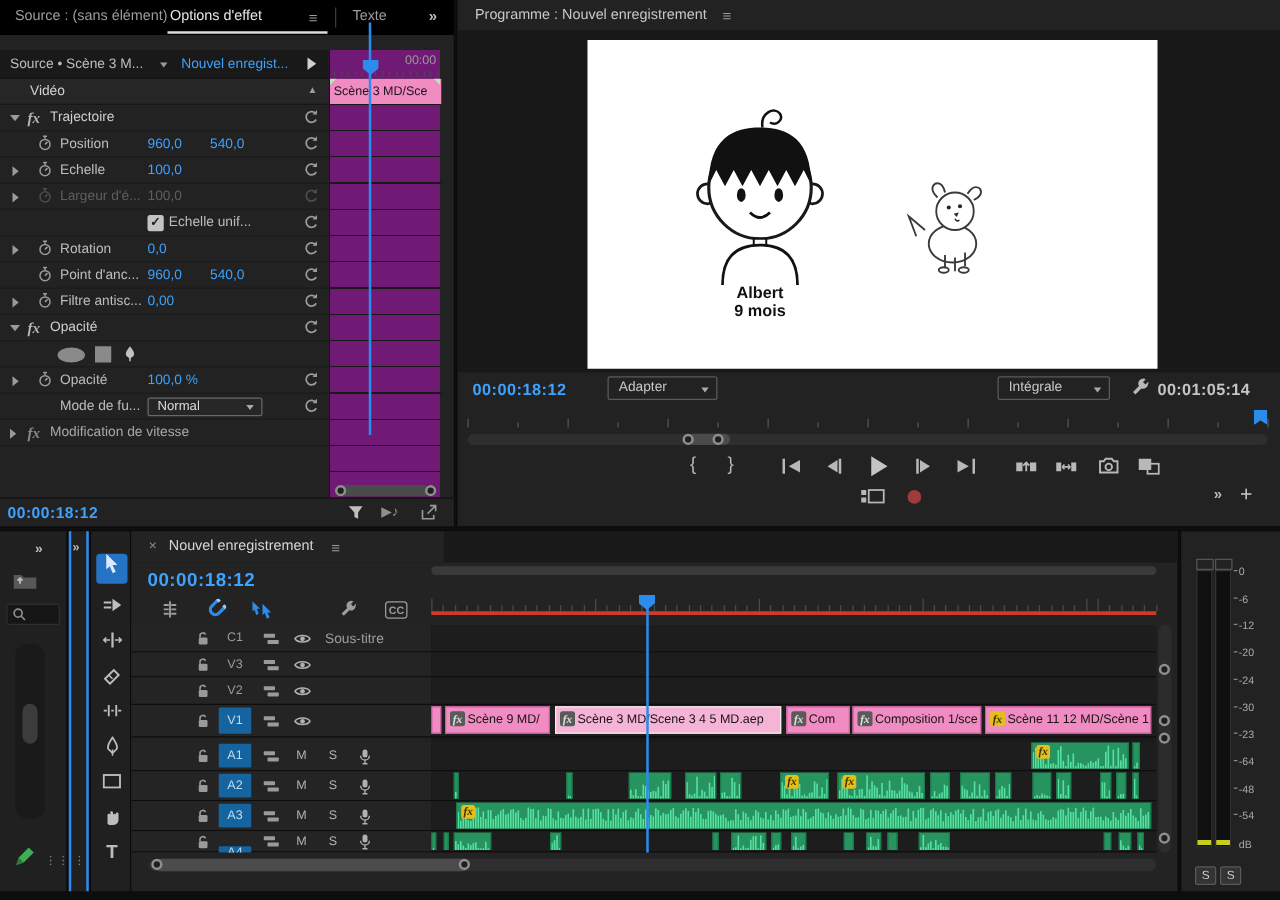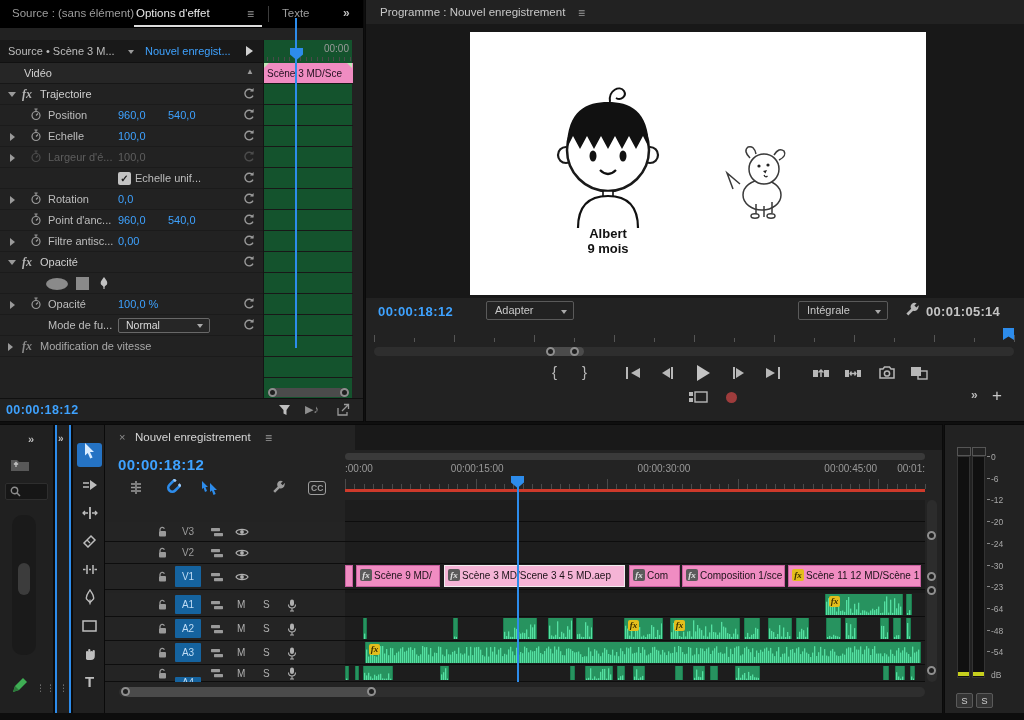--- a/index.html
+++ b/index.html
@@ -28,21 +28,21 @@
   .val{position:absolute;top:4px;color:#3ea2ff;white-space:nowrap;}
   .chev{position:absolute;top:7px;width:0;height:0;}
   .chev.right{border-left:5px solid #9a9a9a;border-top:4px solid transparent;border-bottom:4px solid transparent;}
   .chev.down{border-top:5px solid #9a9a9a;border-left:4px solid transparent;border-right:4px solid transparent;top:8px;}
   .fxg{position:absolute;top:3px;font-family:"Liberation Serif",serif;font-style:italic;font-weight:bold;color:#b5b5b5;font-size:12px;}
   .checkbox{position:absolute;left:118px;top:4px;width:13px;height:13px;background:#c3c3c3;border-radius:2px;color:#1b1b1b;font-size:10px;font-weight:bold;text-align:center;line-height:13px;}
   .selbox{position:absolute;left:118px;top:3px;width:92px;height:15px;border:1px solid #686868;border-radius:2px;background:#262626;color:#dcdcdc;font-size:10.5px;line-height:13px;padding-left:7px;}
   .selcaret{position:absolute;right:6px;top:5px;width:0;height:0;border-top:4px solid #aaa;border-left:3.5px solid transparent;border-right:3.5px solid transparent;}
   .shape-ell{position:absolute;left:46px;top:5px;width:22px;height:12px;background:#8a8a8a;border-radius:50%;}
   .shape-rect{position:absolute;left:76px;top:4px;width:13px;height:13px;background:#8a8a8a;}
-  #fx-mini{position:absolute;left:263px;top:40px;width:89px;height:358px;background:#14532d;border-left:1px solid #141414;}
+  #fx-mini{position:absolute;left:263px;top:40px;width:89px;height:358px;background:#701a75;border-left:1px solid #141414;}
   #fxmini-rows{position:absolute;left:0;top:23px;width:89px;height:320px;background:repeating-linear-gradient(to bottom,transparent 0 20px,#181818 20px 21px);}
   #fx-clip{position:absolute;left:0;top:23px;width:89px;height:21px;background:#f08cc2;color:#221020;font-size:10px;line-height:21px;padding-left:3px;white-space:nowrap;overflow:hidden;}
   .corner{position:absolute;top:0;width:0;height:0;border-top:5px solid #bfe6b6;}
   #fx-playline{position:absolute;left:32px;top:18px;width:2px;height:330px;background:#2d8ceb;}
   .phead{position:absolute;width:13px;height:12px;background:#2d8ceb;clip-path:polygon(0 0,100% 0,100% 55%,50% 100%,0 55%);}
   #fx-footer{position:absolute;left:0;top:398px;width:363px;height:23px;background:#222;border-top:1px solid #101010;}
   .scrollbar{position:absolute;background:#2e2e2e;border-radius:5px;}
   .sthumb{position:absolute;background:#4b4b4b;border-radius:5px;}
   .shandle{position:absolute;width:9px;height:9px;border-radius:50%;background:#1f1f1f;border:2px solid #8f8f8f;}
   
@@ -514,27 +514,20 @@
             <path d="M9 3l7 7h-3l1.7 4-2.2 1-1.6-4.6L9 12z" fill="#2d8ceb"></path>
           </svg></span>
       <span class="abs" style="left:143px;top:5px;"><span class="marker-pent" style="width:10px;height:11px;"></span></span>
       <span class="ico abs" style="left:166px;top:3px;"><svg width="15" height="15" viewBox="0 0 16 16">
             <path d="M14.5 5a4 4 0 0 1-5.4 3.7L4.3 13.5 2.4 11.6l4.8-4.8A4 4 0 0 1 12.6 1.3L10.4 3.5l2 2 2.2-2.2c.2.5.3 1.1-.1 1.7z" fill="#9d9d9d"></path>
           </svg></span>
       <span class="abs" style="left:203px;top:4px;border:1.4px solid #9d9d9d;border-radius:3px;color:#9d9d9d;font-size:8.5px;font-weight:bold;padding:1px 2px;">CC</span>
     </div>
     <div class="scrollbar" style="left:240px;top:28px;width:580px;height:7px;background:#3a3a3a;"></div>
     <div class="abs" style="left:240px;top:38px;width:580px;height:30px;">
-      <div id="tl-rlabels" class="abs" style="left:0;top:0;width:580px;height:13px;">
-          <div class="rlabel" style="left: 0px;">:00:00</div>
-          <div class="rlabel" style="left: 22.8%; transform: translateX(-50%);">00:00:15:00</div>
-          <div class="rlabel" style="left: 55%; transform: translateX(-50%);">00:00:30:00</div>
-          <div class="rlabel" style="left: 87.2%; transform: translateX(-50%);">00:00:45:00</div>
-          <div class="rlabel" style="right: 0px;">00:01:</div>
-        </div>
       <div id="tl-rticks" class="abs" style="left:0;top:13px;width:580px;height:13px;">
           <div class="tick" style="left: 0px; height: 10px;"></div>
           <div class="tick" style="left: 9.35px; height: 5px;"></div>
           <div class="tick" style="left: 18.7px; height: 5px;"></div>
           <div class="tick" style="left: 28.05px; height: 5px;"></div>
           <div class="tick" style="left: 37.4px; height: 5px;"></div>
           <div class="tick" style="left: 46.75px; height: 5px;"></div>
           <div class="tick" style="left: 56.1px; height: 5px;"></div>
           <div class="tick" style="left: 65.45px; height: 5px;"></div>
           <div class="tick" style="left: 74.8px; height: 5px;"></div>
@@ -589,20 +582,36 @@
           <div class="tick" style="left: 532.95px; height: 10px;"></div>
           <div class="tick" style="left: 542.3px; height: 5px;"></div>
           <div class="tick" style="left: 551.65px; height: 5px;"></div>
           <div class="tick" style="left: 561px; height: 5px;"></div>
           <div class="tick" style="left: 570.35px; height: 5px;"></div>
           <div class="tick" style="left: 579.7px; height: 5px;"></div>
         </div>
       <div class="abs" style="left:0;top:26px;width:580px;height:3px;background:#cf3a2b;"></div>
     </div>
     <div id="tl-heads" class="abs" style="left:0;top:75px;width:240px;height:182px;overflow:hidden;">
+        <div class="thead" style="top: 0px; height: 22px;">
+          <span class="ico" style="position: absolute; left: 52px; top: 5px;"><svg width="11" height="12" viewBox="0 0 11 12">
+              <path d="M3 5V3.5A2.3 2.3 0 0 1 7.4 2.7" fill="none" stroke="#9a9a9a" stroke-width="1.3"></path>
+              <rect x="2" y="5" width="7" height="5.6" rx="1" fill="#9a9a9a"></rect>
+            </svg></span>
+          <span class="badge" style="top: 2px; height: 17px; line-height: 17px;">C1</span>
+          <span class="ico" style="position: absolute; left: 105px; top: 5.5px;"><svg width="14" height="11" viewBox="0 0 14 11">
+              <rect x="1" y="1" width="9" height="3.2" rx="0.6" fill="#9a9a9a"></rect>
+              <rect x="4" y="6" width="9" height="3.2" rx="0.6" fill="#9a9a9a"></rect>
+            </svg></span>
+          <span class="ico" style="position: absolute; left: 130px; top: 6px;"><svg width="14" height="10" viewBox="0 0 14 10">
+              <path d="M1 5C3 1.6 11 1.6 13 5 11 8.4 3 8.4 1 5z" fill="none" stroke="#b0b0b0" stroke-width="1.2"></path>
+              <circle cx="7" cy="5" r="1.9" fill="#b0b0b0"></circle>
+            </svg></span>
+          <span class="mslabel" style="left: 155px; top: 5px; color: rgb(157, 157, 157); font-size: 11px;">Sous-titre</span>
+        </div>
         <div class="thead" style="top: 22px; height: 20px;">
           <span class="ico" style="position: absolute; left: 52px; top: 4px;"><svg width="11" height="12" viewBox="0 0 11 12">
               <path d="M3 5V3.5A2.3 2.3 0 0 1 7.4 2.7" fill="none" stroke="#9a9a9a" stroke-width="1.3"></path>
               <rect x="2" y="5" width="7" height="5.6" rx="1" fill="#9a9a9a"></rect>
             </svg></span>
           <span class="badge" style="top: 2px; height: 15px; line-height: 15px;">V3</span>
           <span class="ico" style="position: absolute; left: 105px; top: 4.5px;"><svg width="14" height="11" viewBox="0 0 14 11">
               <rect x="1" y="1" width="9" height="3.2" rx="0.6" fill="#9a9a9a"></rect>
               <rect x="4" y="6" width="9" height="3.2" rx="0.6" fill="#9a9a9a"></rect>
             </svg></span>

